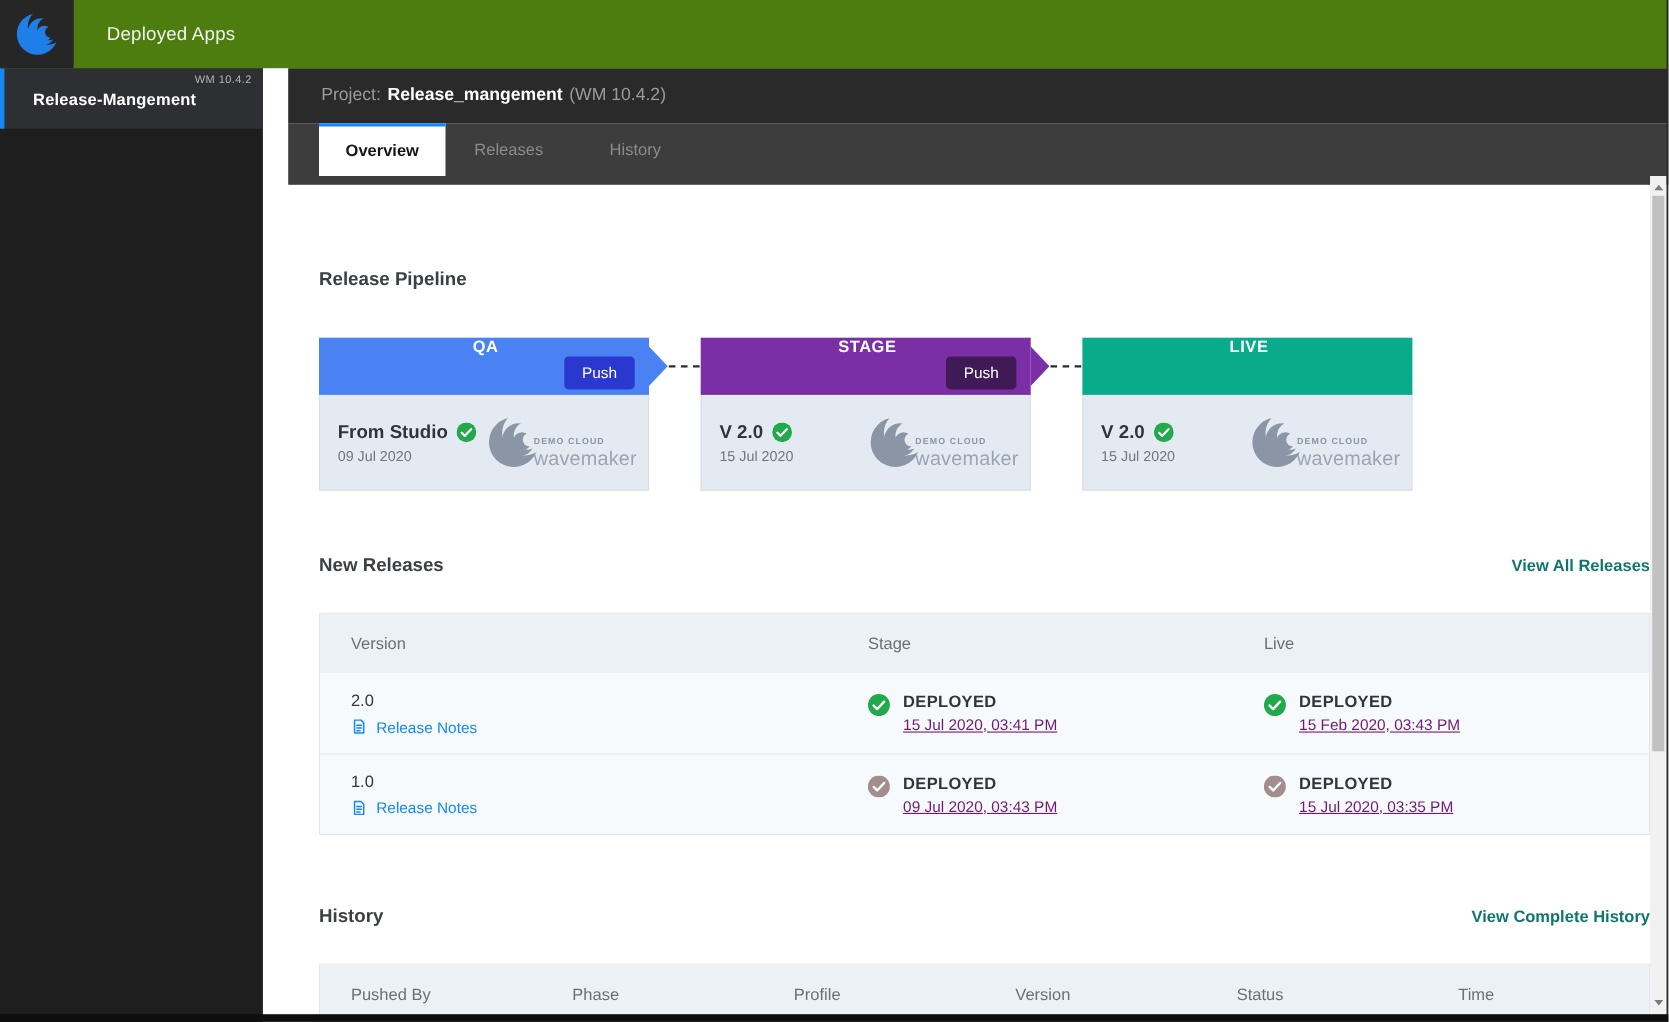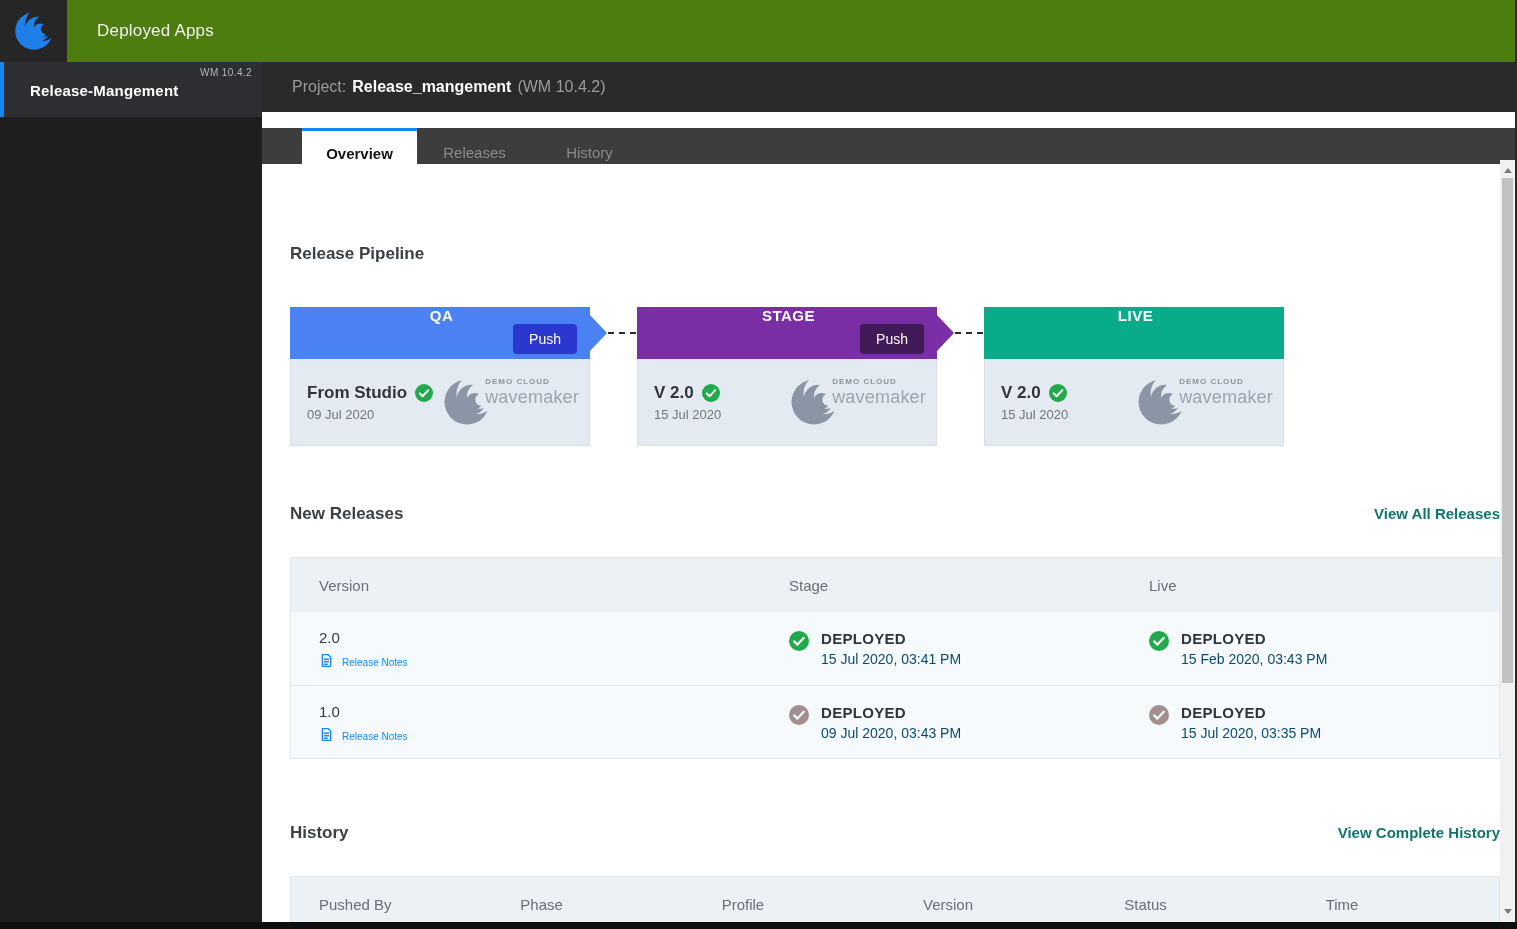--- a/index.html
+++ b/index.html
@@ -7,29 +7,29 @@
   body { font-family:"Liberation Sans", sans-serif; background:#fff; overflow:hidden; }
   .app { position:relative; width:1517px; height:929px; background:#fff; overflow:hidden; }
 
   
   .topbar { position:absolute; top:0; left:0; right:0; height:62px; background:#4d7c0f; z-index:5; }
   .logo-box { position:absolute; left:0; top:0; width:67px; height:62px; background:#262626; display:flex; align-items:center; justify-content:center; }
   .logo-box svg { width:40px; height:40px; color:#1f7fe8; }
   .topbar-title { position:absolute; left:97px; top:0; height:62px; display:flex; align-items:center; color:#f2f2f2; font-size:17px; font-weight:500; letter-spacing:.2px; }
 
   
-  .sidebar { position:absolute; left:0; top:62px; width:262px; height:867px; background:#1e1e1e; z-index:4; }
+  .sidebar { position:absolute; left:0; top:62px; width:239px; height:867px; background:#1e1e1e; z-index:4; }
   .side-item { position:relative; height:55px; background:#2d2f33; border-left:4px solid #1588f5; }
   .side-item-version { position:absolute; top:5px; right:10px; font-size:10px; color:#b5b5b5; letter-spacing:.4px; }
   .side-item-name { position:absolute; left:26px; top:20px; font-size:15px; font-weight:700; color:#fff; letter-spacing:.2px; }
 
   
   .projectbar { position:absolute; left:262px; top:62px; right:0; height:50px; background:#2a2a2a; display:flex; align-items:center; padding-left:30px; font-size:16px; color:#9b9b9b; z-index:4; }
   .projectbar .proj-name { color:#fff; font-weight:700; margin:0 6px; }
-  .tabstrip { position:absolute; left:262px; top:128px; right:0; height:36px; background:#3d3d3d; display:flex; padding-left:40px; z-index:4; }
+  .tabstrip { position:absolute; left:262px; top:112px; right:0; height:56px; background:#3d3d3d; display:flex; padding-left:28px; z-index:4; }
   .tab { width:115px; height:48px; display:flex; align-items:center; justify-content:center; font-size:15px; color:#8b8b8b; cursor:pointer; }
   .tab.active { background:#fff; color:#141414; font-weight:700; border-top:3px solid #1588f5; }
 
   
   .content { position:absolute; left:262px; top:160px; width:1238px; height:769px; background:#fff; padding-left:28px; overflow:hidden; }
   .section-heading { font-size:17px; font-weight:700; color:#3b4045; }
   .heading-pipeline { margin-top:84px; }
   .section-row { display:flex; justify-content:space-between; align-items:baseline; }
   .section-row.nr { margin-top:58px; }
   .section-row.hist { margin-top:64px; }
@@ -51,41 +51,41 @@
   .stage-card.stg .head-arrow { border-left:17px solid #7b2fa6; }
   .connector { position:absolute; top:25px; right:-46px; width:28px; border-top:2px dashed #2a2a2a; }
   .stage-body { height:87px; background:#e4eaf1; border:1px solid #d8dee6; border-top:none; display:flex; align-items:center; justify-content:space-between; padding:0 10px 0 16px; }
   .stage-ver-row { display:flex; align-items:center; gap:8px; }
   .stage-ver { font-size:17px; font-weight:700; color:#2f353b; }
   .stage-date { font-size:13px; color:#70767c; margin-top:4px; }
   .check { width:18px; height:18px; flex:0 0 auto; }
   .check.sm { width:20px; height:20px; }
 
   
-  .wmlogo { display:flex; align-items:flex-start; }
+  .wmlogo { display:flex; align-items:flex-end; }
   .wmlogo .wave { width:48px; height:48px; color:#8a96a5; margin-right:-6px; }
   .wmlogo-text { display:flex; flex-direction:column; line-height:1; }
   .wmlogo-line1 { font-size:8px; font-weight:700; color:#8a96a5; letter-spacing:1px; }
   .wmlogo-line2 { font-size:18px; color:#9aa5b1; margin-top:2px; letter-spacing:.2px; }
 
   
   .tbl { margin-top:33px; border:1px solid #e2e7ec; }
   .tbl-head { display:grid; background:#ebf1f5; height:54px; align-items:center; }
   .tbl-head > div { padding-left:28px; font-size:15px; color:#6a7075; }
   .nr-grid { grid-template-columns:470px 360px 1fr; }
   .h-grid { grid-template-columns:repeat(6, 1fr); }
   .tbl-row { display:grid; background:#f6fafd; height:73px; align-items:center; border-top:1px solid #e2e7ec; }
   .tbl-row > div { padding-left:28px; }
   .ver-num { font-size:15px; font-weight:500; color:#34393f; }
-  .notes-link { display:flex; align-items:flex-end; gap:8px; margin-top:7px; color:#1588f5; font-size:10px; font-weight:500; text-decoration:none; cursor:pointer; }
+  .notes-link { display:flex; align-items:center; gap:8px; margin-top:7px; color:#1588f5; font-size:14px; font-weight:500; text-decoration:none; cursor:pointer; }
   .notes-link svg { width:15px; height:15px; }
   .dep-cell { display:flex; align-items:flex-start; }
   .dep-cell .check { margin-right:12px; margin-top:1px; }
   .dep-status { font-size:15px; font-weight:700; color:#2f353b; letter-spacing:.3px; }
-  .dep-time { font-size:14px; color:#0c4a6e; margin-top:4px; }
+  .dep-time { font-size:14px; color:#701a75; margin-top:4px;text-decoration:underline; }
 
   
   .scrollbar { position:absolute; right:2px; top:160px; width:15px; height:769px; background:#f1f1f1; z-index:6; }
   .sb-arrow { position:absolute; left:0; width:15px; height:16px; display:flex; align-items:center; justify-content:center; }
   .sb-arrow.up { top:2px; } .sb-arrow.down { bottom:10px; }
   .sb-arrow span { width:0; height:0; border-left:4px solid transparent; border-right:4px solid transparent; }
   .sb-arrow.up span { border-bottom:5px solid #7a7a7a; }
   .sb-arrow.down span { border-top:5px solid #7a7a7a; }
   .sb-thumb { position:absolute; left:2px; top:18px; width:11px; height:505px; background:#c1c1c1; }
   .window-edge { position:absolute; right:0; top:0; width:2px; height:929px; background:#2a2a2a; z-index:7; }

